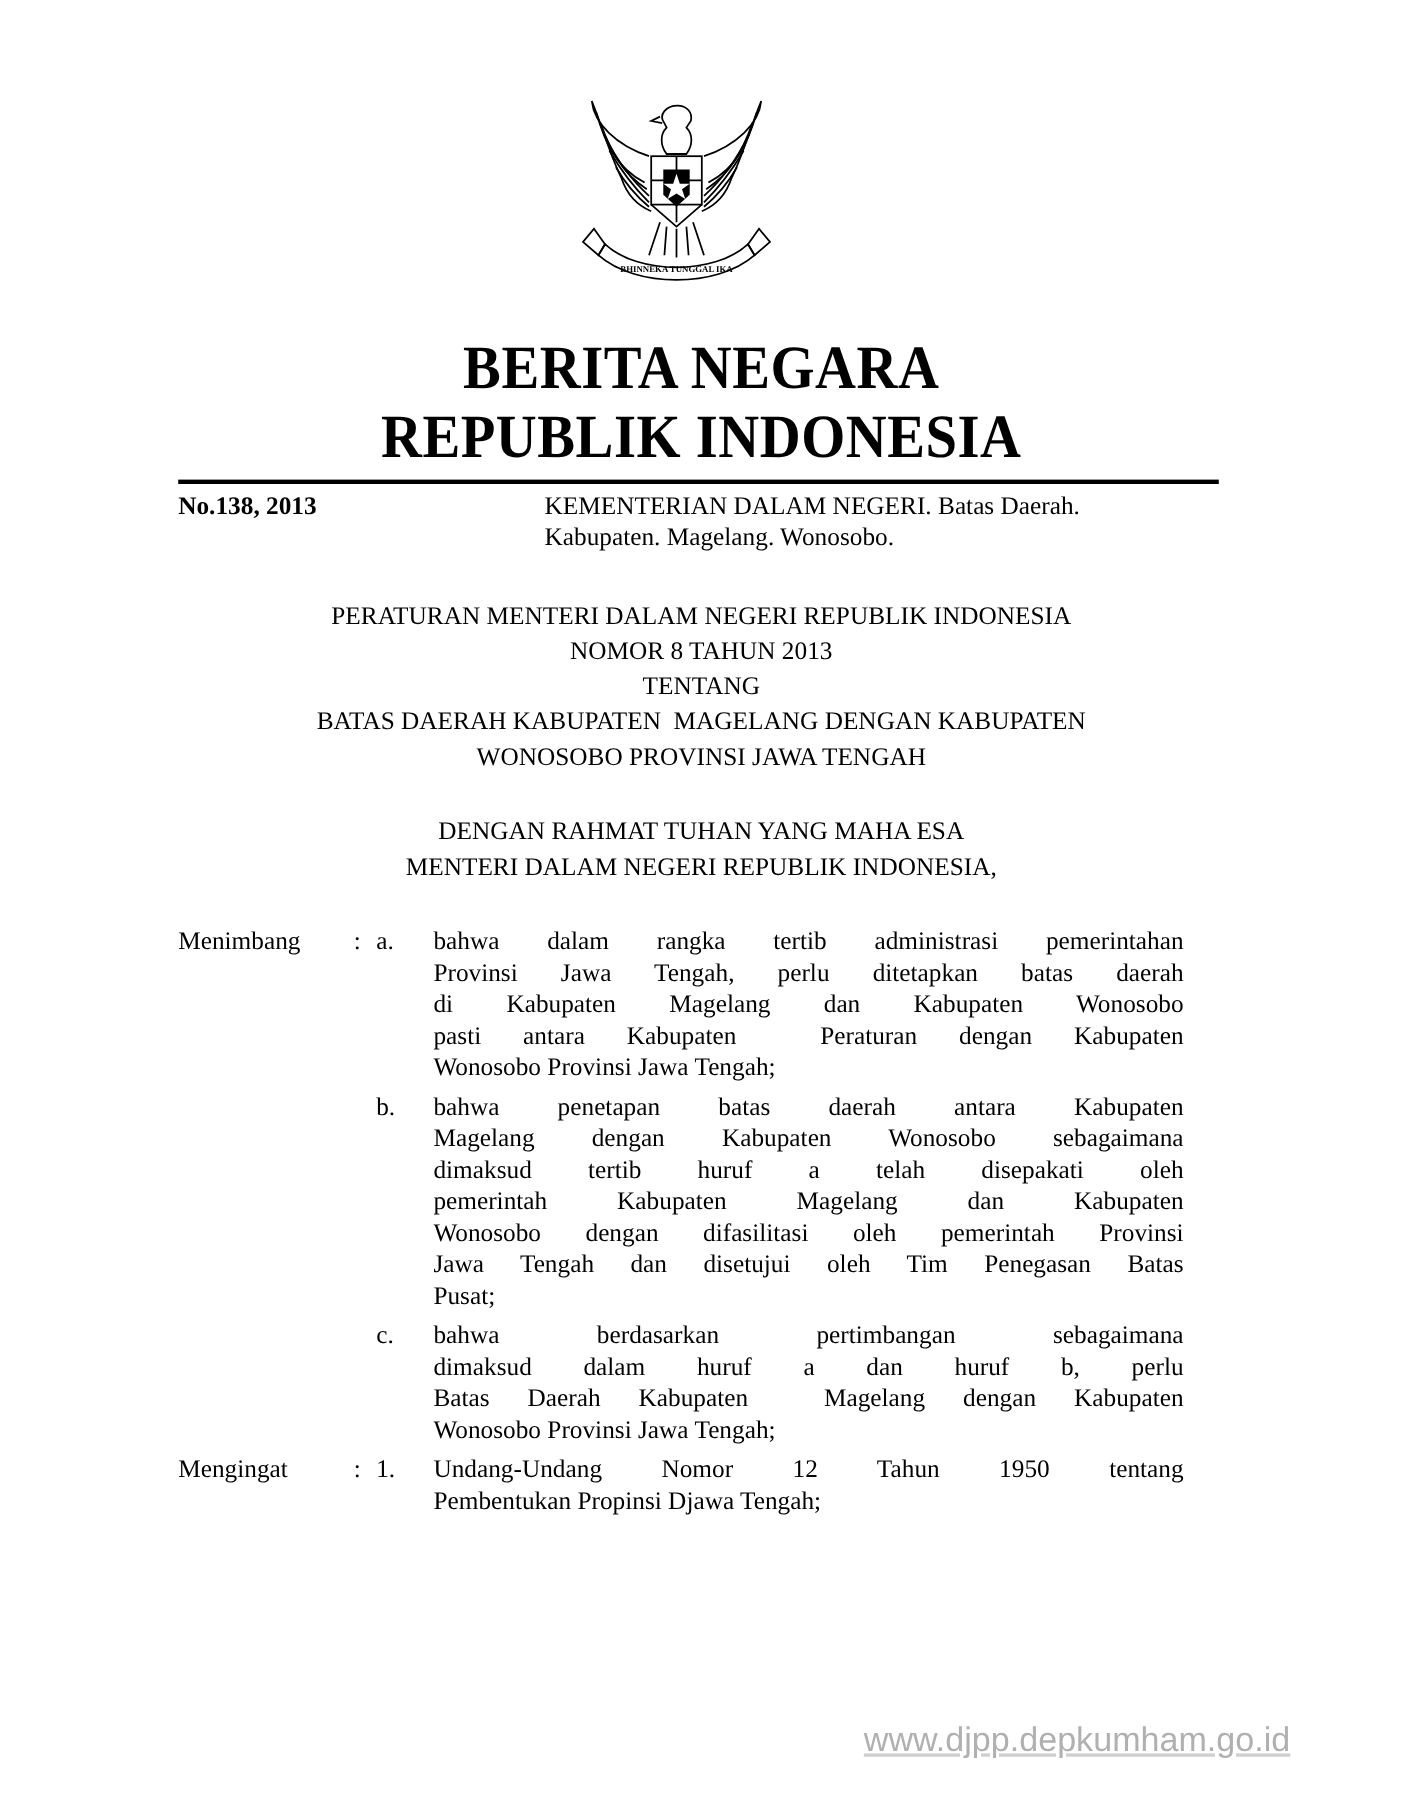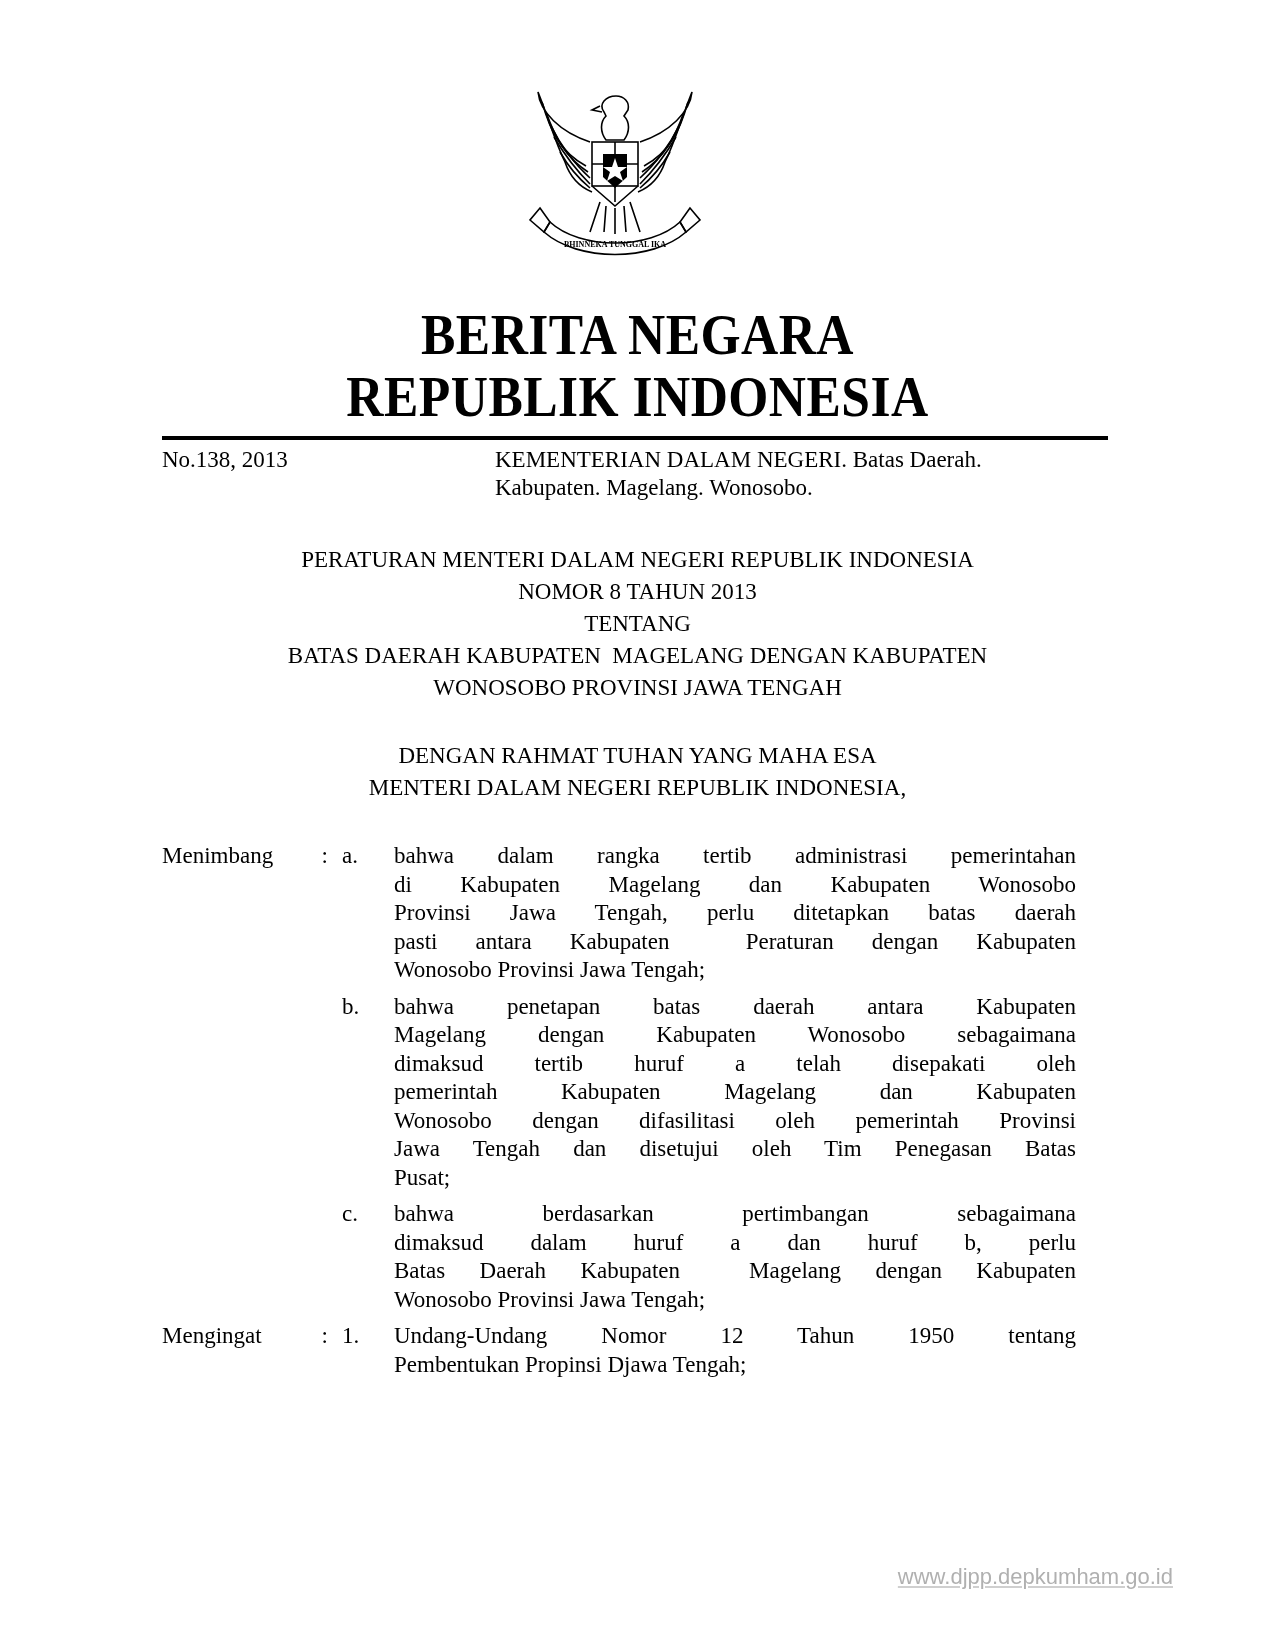--- a/index.html
+++ b/index.html
@@ -14,21 +14,21 @@
       position: absolute; left: 0; width: 1275px; text-align: center;
       font-weight: bold; font-size: 56px; line-height: 60px; letter-spacing: 0.5px;
       transform: scaleX(0.92); transform-origin: center;
     }
     .mh1 { top: 305px; }
     .mh2 { top: 367px; }
     .rule {
       position: absolute; left: 162px; top: 436px; width: 946px; height: 4px; background: #000;
     }
     .meta-no {
-      position: absolute; left: 162px; top: 446px; font-size: 23px; line-height: 28px;
+      position: absolute; left: 162px; top: 446px; font-size: 23px; line-height: 28px; font-weight: bold;
     }
     .meta-desc {
       position: absolute; left: 495px; top: 446px; width: 612px; font-size: 23px; line-height: 28px;
     }
     .meta-desc div { white-space: nowrap; }
     .title-block {
       position: absolute; left: 0; width: 1275px; text-align: center; font-size: 23px;
     }
     .tb1 { top: 544px; line-height: 32px; }
     .tb1 div { height: 32px; }
@@ -41,21 +41,21 @@
     .lbl { width: 180px; display: flex; justify-content: space-between; padding-right: 0; }
     .lbl .name { }
     .lbl .colon { margin-right: 14px; }
     .mark { width 50px; width: 52px; text-align: left; }
     .body-text { width: 682px; text-align: justify; text-align-last: left; }
     .body-text .ln { display: block; text-align: justify; text-align-last: justify; }
     .body-text .ln.last { text-align-last: left; }
     .item { margin-bottom: 8px; }
     .watermark {
       position: absolute; right: 102px; top: 1564px; font-family: "Liberation Sans", "DejaVu Sans", sans-serif;
-      font-size: 22px; color: #b0b0b0; text-decoration: underline; text-decoration-color: #cfcfcf;
+      font-size: 31px; color: #b0b0b0; text-decoration: underline; text-decoration-color: #cfcfcf;
     }
   </style>
 </head>
 <body>
 
 <div class="emblem">
   <svg viewBox="0 0 190 190" width="190" height="190">
     <g fill="none" stroke="#000" stroke-width="1.6">
 
       <path d="M70 60 C40 50 20 30 18 10 C30 40 35 60 45 80 C50 95 60 105 72 110"></path>
@@ -117,22 +117,22 @@
 
 <div class="sec" style="top:842px;">
   <div class="row item">
     <div class="lbl">
         <span class="name">Menimbang</span>
         <span class="colon">:</span>
       </div>
     <div class="mark">a.</div>
     <div class="body-text">
       <span class="ln">bahwa dalam rangka tertib administrasi pemerintahan</span>
+      <span class="ln">Provinsi Jawa Tengah, perlu ditetapkan batas daerah</span>
       <span class="ln">di Kabupaten Magelang dan Kabupaten Wonosobo</span>
-      <span class="ln">Provinsi Jawa Tengah, perlu ditetapkan batas daerah</span>
       <span class="ln" style="white-space:pre">pasti antara Kabupaten  Peraturan dengan Kabupaten</span>
       <span class="ln last">Wonosobo Provinsi Jawa Tengah;</span>
     </div>
   </div>
   <div class="row item">
     <div class="lbl"></div>
     <div class="mark">b.</div>
     <div class="body-text">
       <span class="ln">bahwa penetapan batas daerah antara Kabupaten</span>
       <span class="ln">Magelang dengan Kabupaten Wonosobo sebagaimana</span>

